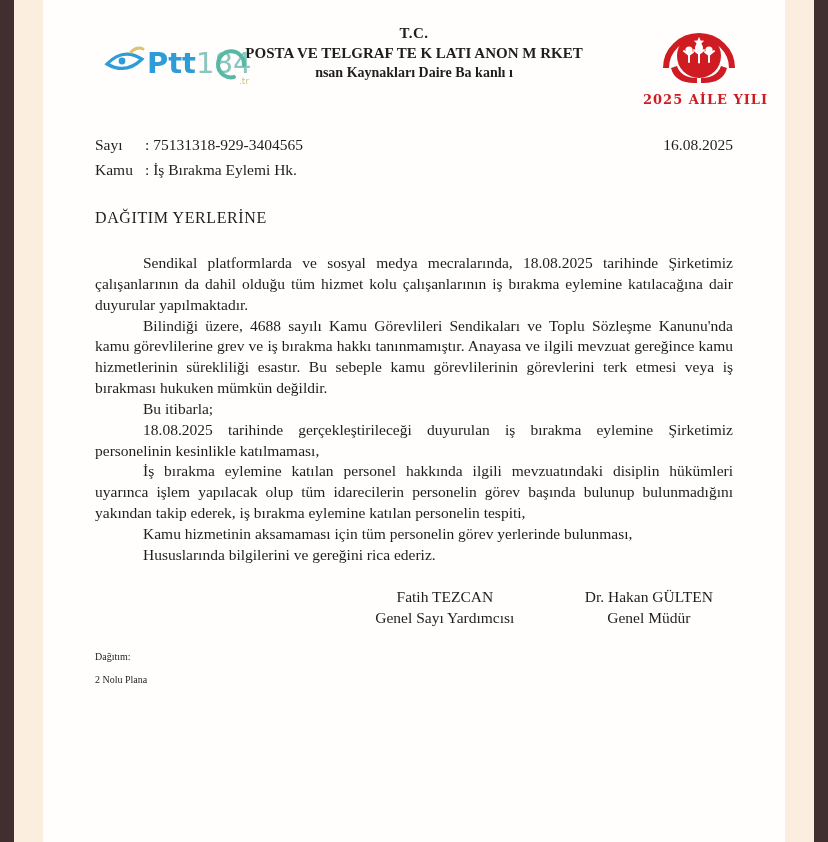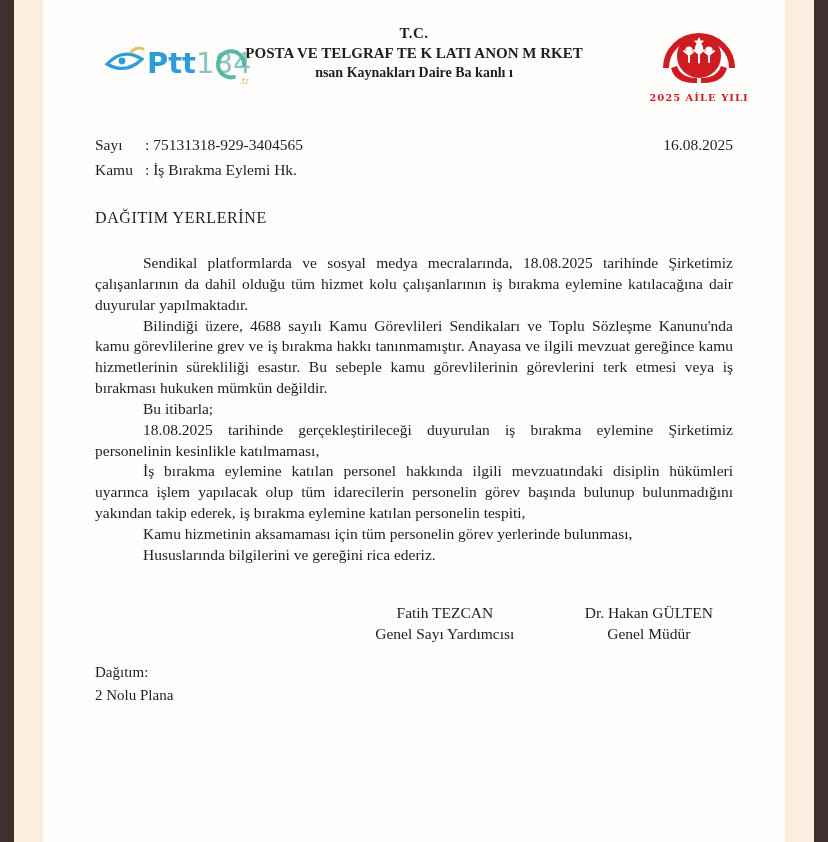--- a/index.html
+++ b/index.html
@@ -25,48 +25,48 @@
 
   
   .header-center { text-align:center; line-height:18px; padding-top:2px; }
   .tc-line   { font-size:15px; font-weight:bold; letter-spacing:0.5px; }
   .org-line1 { font-size:15px; font-weight:bold; margin-top:2px; }
   .org-line2 { font-size:14px; font-weight:bold; margin-top:2px; }
 
   .ptt-logo { position:absolute; left:60px; top:34px; width:148px; height:54px; }
   .aile-logo { position:absolute; right:30px; top:20px; width:112px; height:88px; text-align:center; }
   .aile-caption {
-    font-size:10px; font-weight:bold; color:#cf1b22;
+    font-size:13px; font-weight:bold; color:#cf1b22;
     letter-spacing:1px; margin-top:-2px; white-space:nowrap;
     font-family:"DejaVu Serif", serif;
     text-align:center;
   }
 
   
   .meta { margin-top:50px; position:relative; font-size:15.5px; line-height:25px; }
   .meta-row { display:flex; }
   .meta-label { width:50px; }
   .meta-value { }
   .doc-date { position:absolute; right:0; top:0; font-size:15.5px; }
 
   
   .recipient { margin-top:27px; font-size:16px; letter-spacing:0.6px; }
 
   
   .body-text { margin-top:26px; font-size:15.5px; line-height:1.345; }
   .body-text p { text-indent:48px; text-align:justify; margin:0; }
 
   
-  .signatures { display:flex; margin-top:36px; font-size:15.5px; line-height:21px; }
+  .signatures { display:flex; margin-top:20px; font-size:15.5px; line-height:21px; }
   .sig-block { text-align:center; }
   .sig-1 { margin-left:252px; width:215px; }
   .sig-2 { margin-left:22px;  width:185px; }
 
   
-  .distribution { margin-top:17px; font-size:15px; line-height:23px; }
+  .distribution { margin-top:17px; font-size:10px; line-height:23px; }
 </style>
 </head>
 <body>
 
 <div class="frame">
   <div class="paper">
 
     <div class="ptt-logo">
       <svg width="148" height="54" viewBox="0 0 148 54">
 

